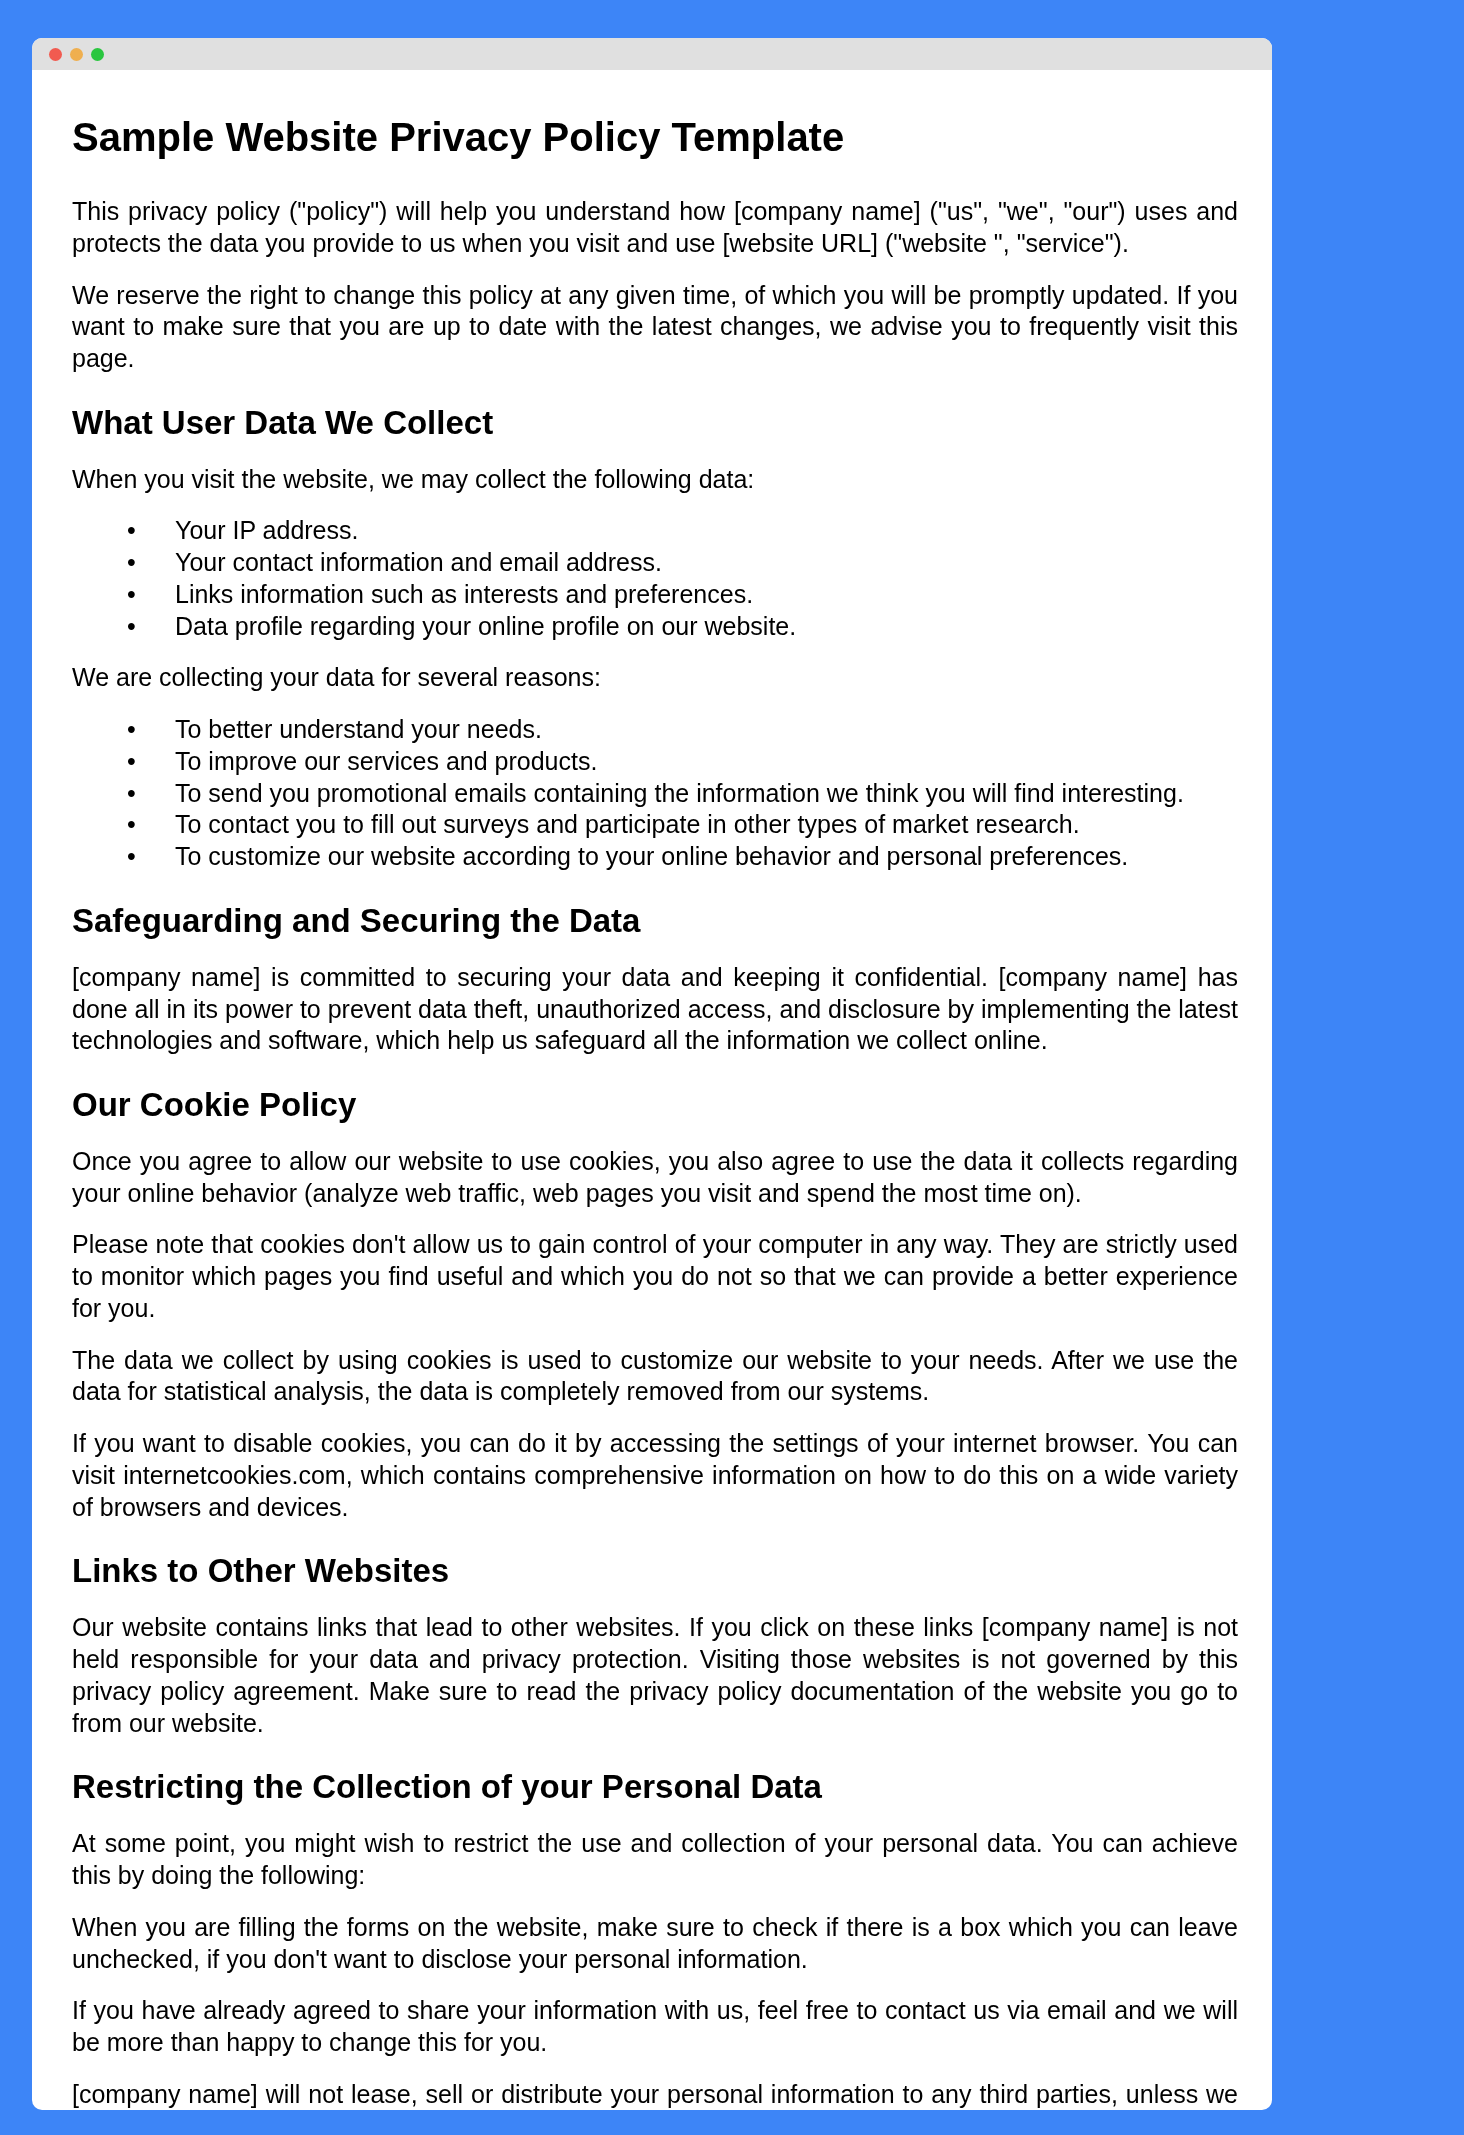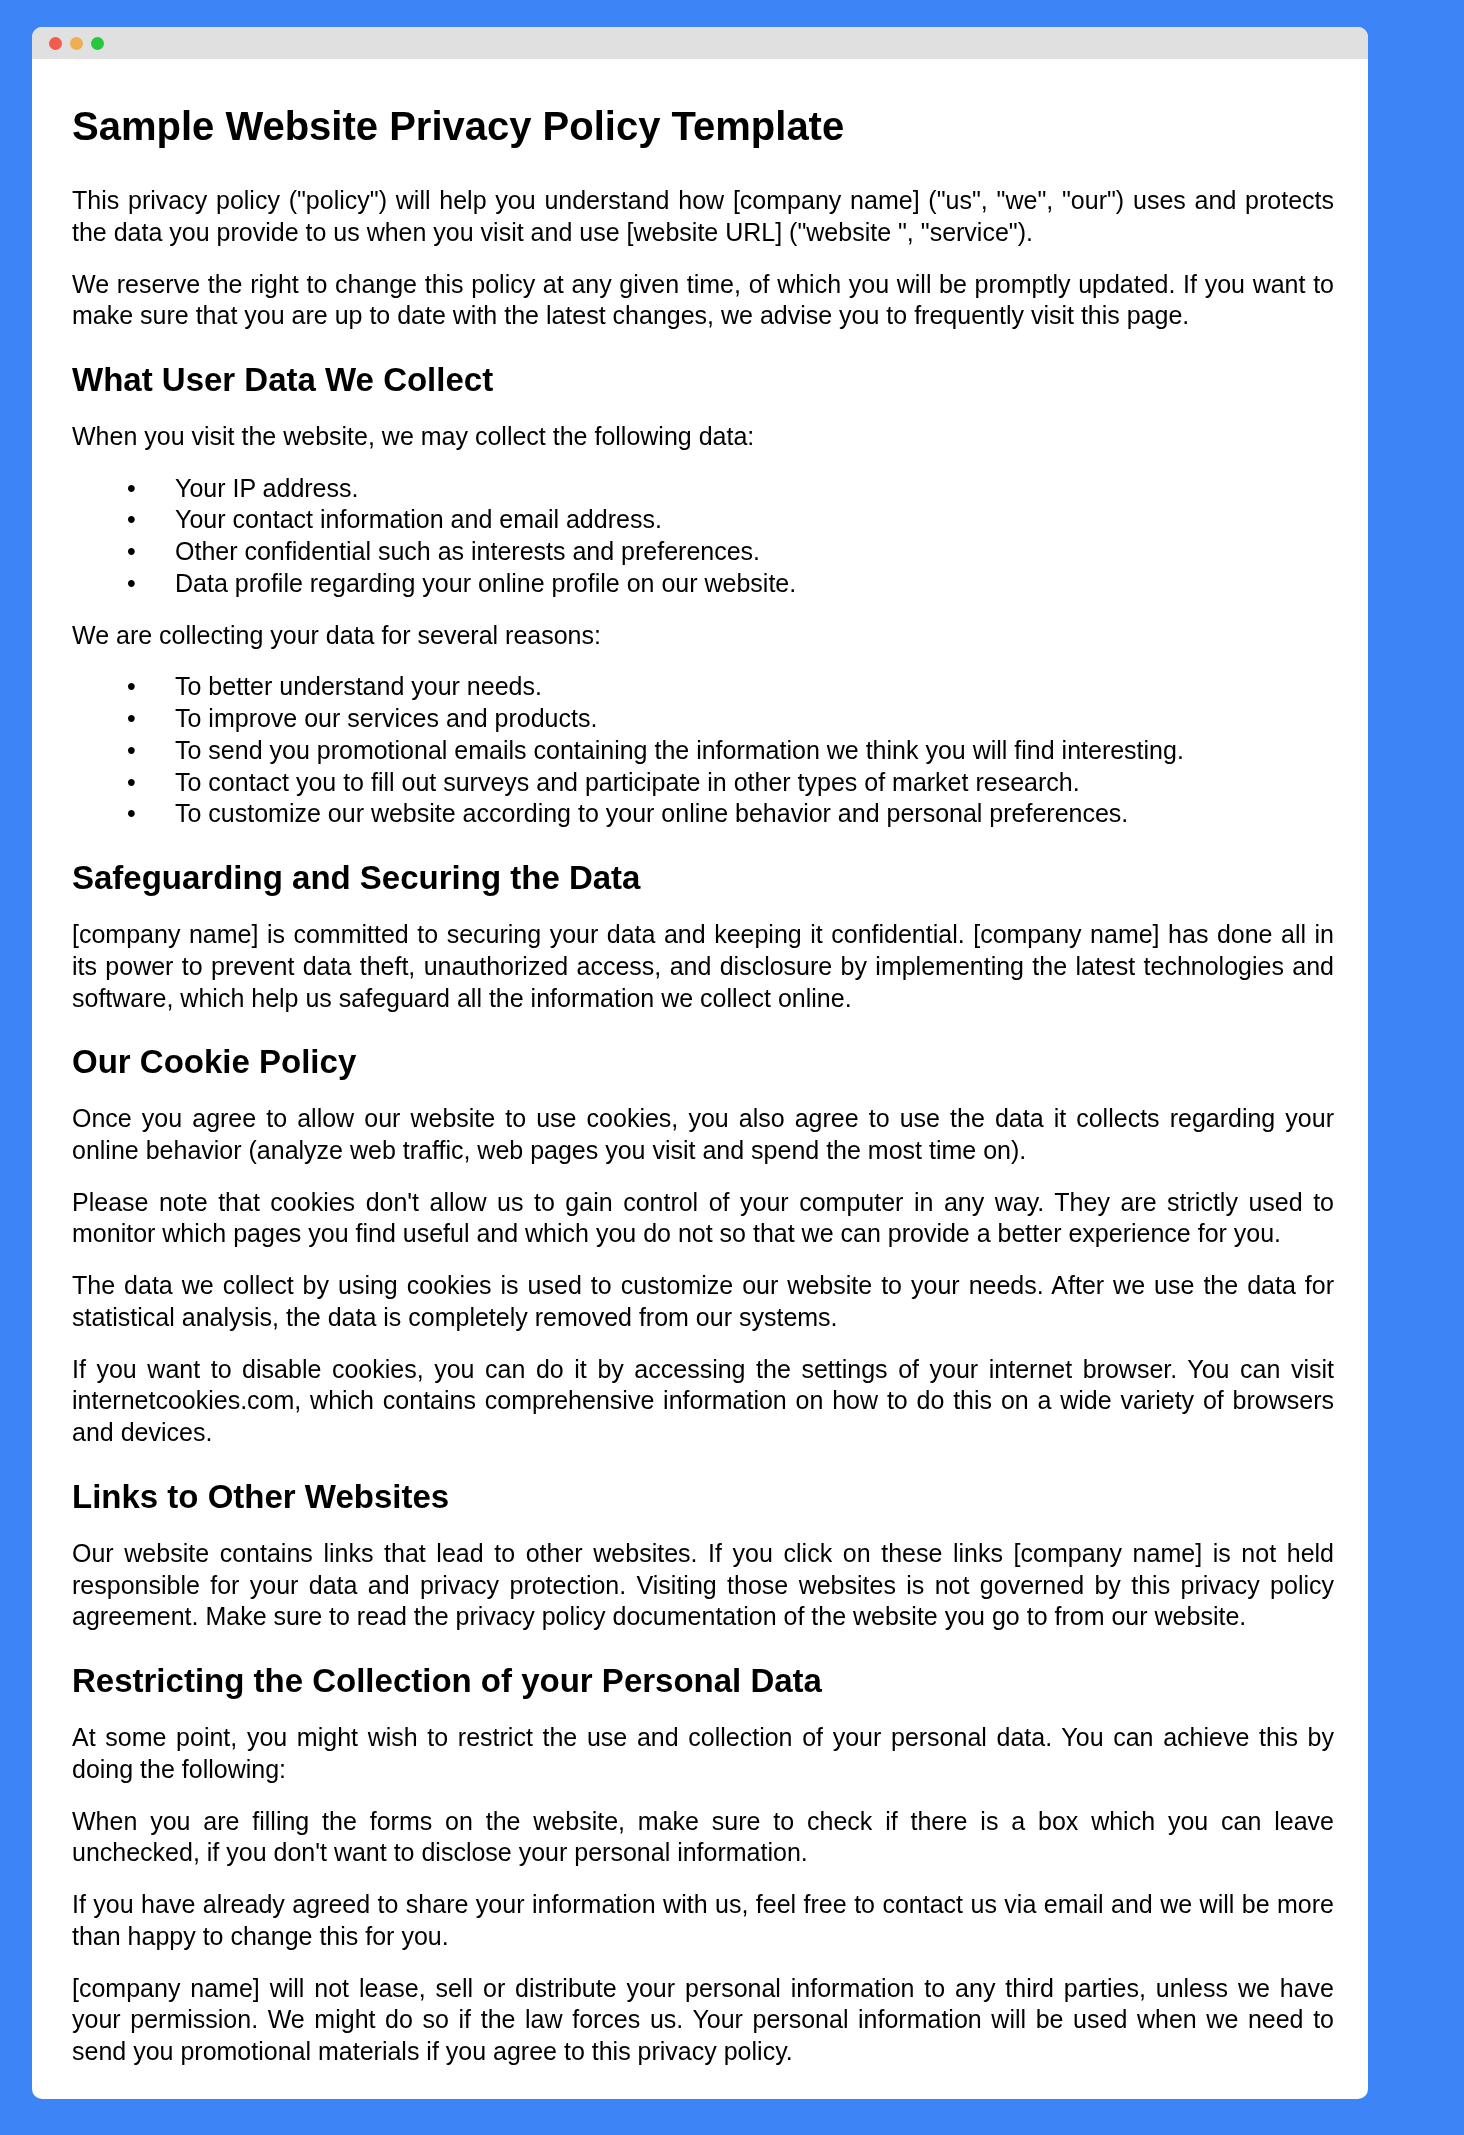--- a/index.html
+++ b/index.html
@@ -10,22 +10,22 @@
     width: 1464px;
     height: 2135px;
     background: #3d85f7;
     position: relative;
     font-family: "Liberation Sans", sans-serif;
     overflow: hidden;
   }
   .window {
     position: absolute;
     left: 32px;
-    top: 27px;
-    width: 1336px;
+    top: 38px;
+    width: 1240px;
     height: 2072px;
     background: #ffffff;
     border-radius: 10px;
     overflow: hidden;
   }
   .titlebar {
     height: 32px;
     background: #e0e0e0;
     display: flex;
     align-items: center;
@@ -91,21 +91,21 @@
   <div class="content">
     <h1>Sample Website Privacy Policy Template</h1>
     <div>
         <p>This privacy policy ("policy") will help you understand how [company name] ("us", "we", "our") uses and protects the data you provide to us when you visit and use [website URL] ("website ", "service").</p>
         <p>We reserve the right to change this policy at any given time, of which you will be promptly updated. If you want to make sure that you are up to date with the latest changes, we advise you to frequently visit this page.</p>
         <h2>What User Data We Collect</h2>
         <p>When you visit the website, we may collect the following data:</p>
         <ul>
           <li>Your IP address.</li>
           <li>Your contact information and email address.</li>
-          <li>Other confidential such as interests and preferences.</li>
+          <li>Links information such as interests and preferences.</li>
           <li>Data profile regarding your online profile on our website.</li>
         </ul>
         <p>We are collecting your data for several reasons:</p>
         <ul>
           <li>To better understand your needs.</li>
           <li>To improve our services and products.</li>
           <li>To send you promotional emails containing the information we think you will find interesting.</li>
           <li>To contact you to fill out surveys and participate in other types of market research.</li>
           <li>To customize our website according to your online behavior and personal preferences.</li>
         </ul>

